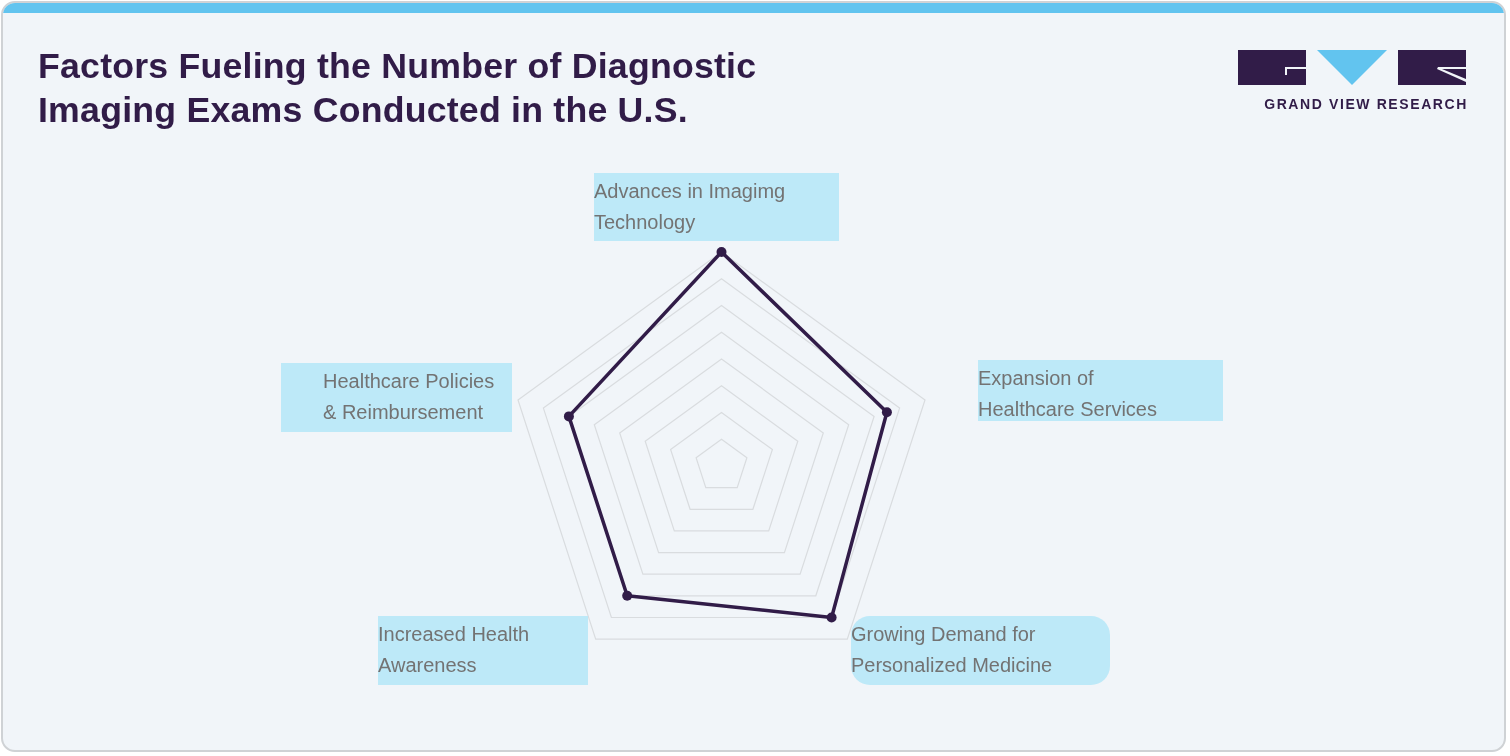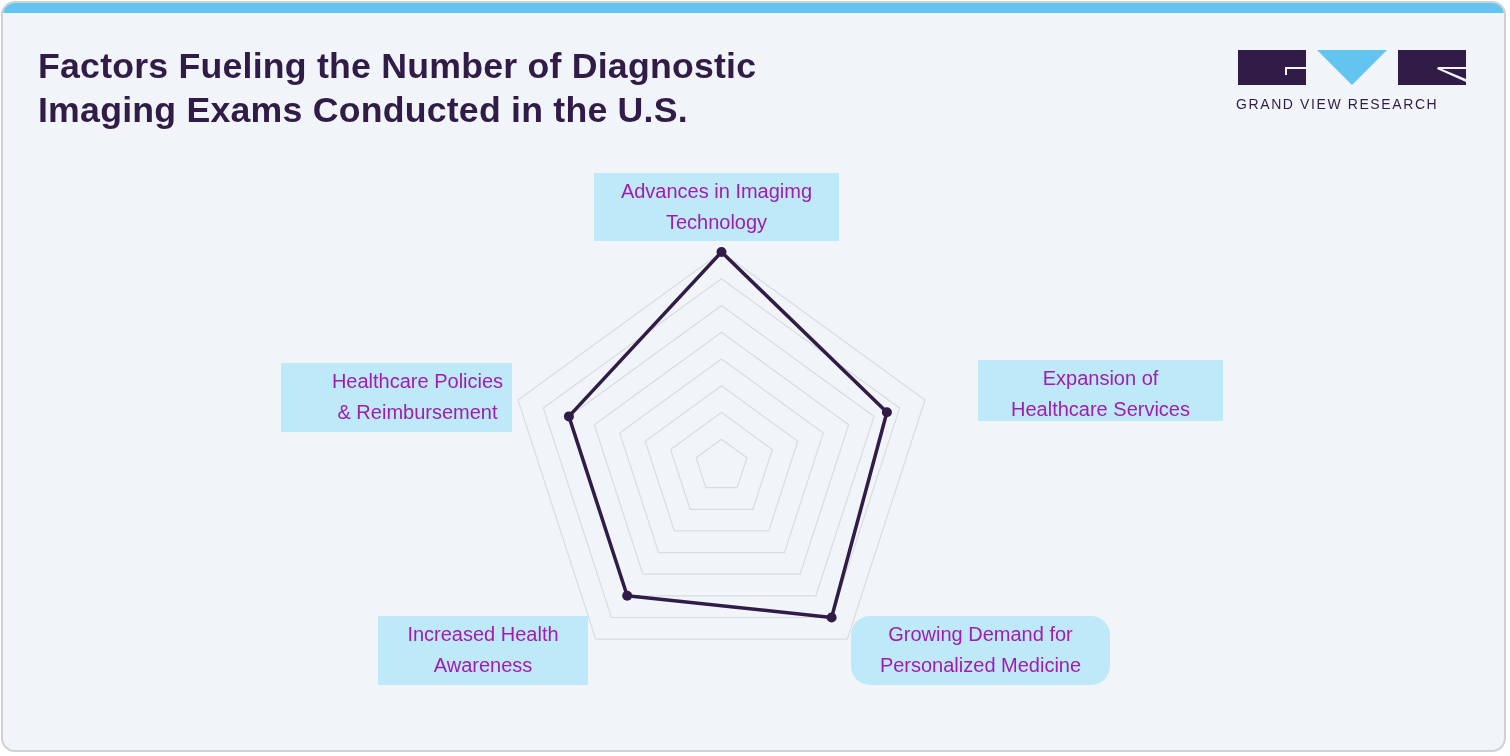--- a/index.html
+++ b/index.html
@@ -2,23 +2,23 @@
 <html><head>
 <meta charset="utf-8">
 <style>
   html, body { margin: 0; padding: 0; }
   body { width: 1510px; height: 756px; background: #ffffff; position: relative; overflow: hidden; font-family: "Liberation Sans", sans-serif; }
   .card { position: absolute; left: 1px; top: 1px; width: 1505px; height: 751px; background: #f1f5f9; border: 2px solid #cfd2d5; border-radius: 14px; box-sizing: border-box; overflow: hidden; }
   .topbar { position: absolute; left: 0; top: 0; width: 100%; height: 10px; background: #62c4ef; }
   .title { position: absolute; left: 38px; top: 44px; margin: 0; font-family: "Liberation Sans", sans-serif; font-weight: 900; font-size: 35px; line-height: 44px; color: #311c48; letter-spacing: 0.2px; transform: scaleX(1.02); transform-origin: left top; }
   .title span { display: block; }
   .logo { position: absolute; left: 1236px; top: 48px; width: 230px; height: 70px; }
-  .logo-text { position: absolute; left: 1236px; top: 96px; width: 232px; font-size: 14px; font-weight: 400; letter-spacing: 1.6px; color: #311c48; text-align: left; white-space: nowrap; }
+  .logo-text { position: absolute; left: 1236px; top: 96px; width: 232px; font-size: 14px; font-weight: 700; letter-spacing: 1.6px; color: #311c48; text-align: right; white-space: nowrap; }
   .chart { position: absolute; left: 0; top: 0; }
-  .label { position: absolute; background: #bde9f8; color: #a21caf; font-size: 20px; line-height: 31px; text-align: center; box-sizing: border-box; padding-top: 3px; }
+  .label { position: absolute; background: #bde9f8; color: #737373; font-size: 20px; line-height: 31px; text-align: left; box-sizing: border-box; padding-top: 3px; }
   .label span { display: block; }
 </style>
 </head>
 <body>
 
 <div class="card">
   <div class="topbar"></div>
 </div>
 
 <h1 class="title">

